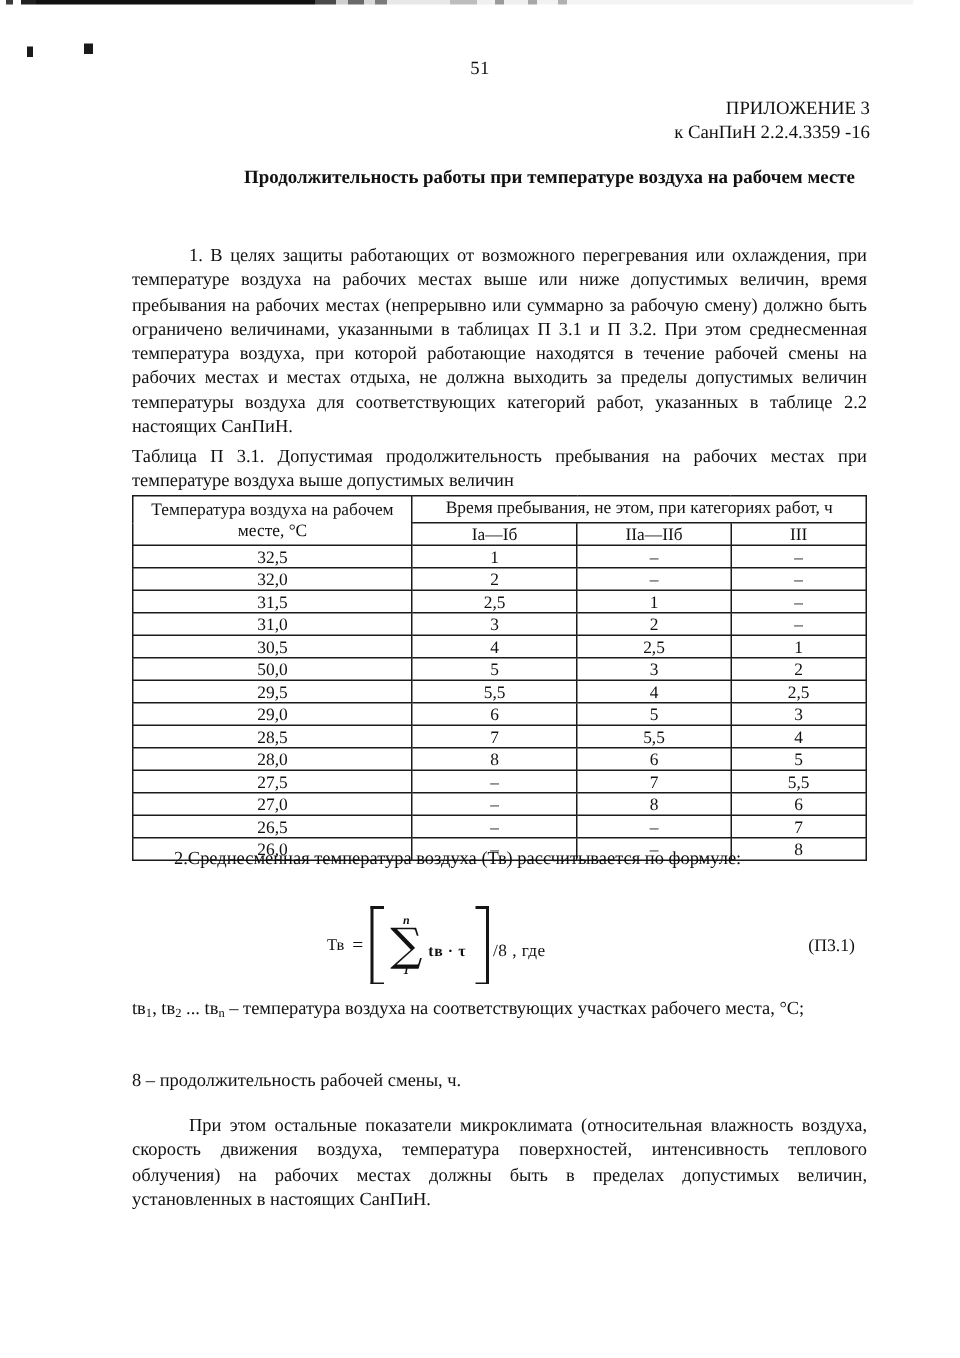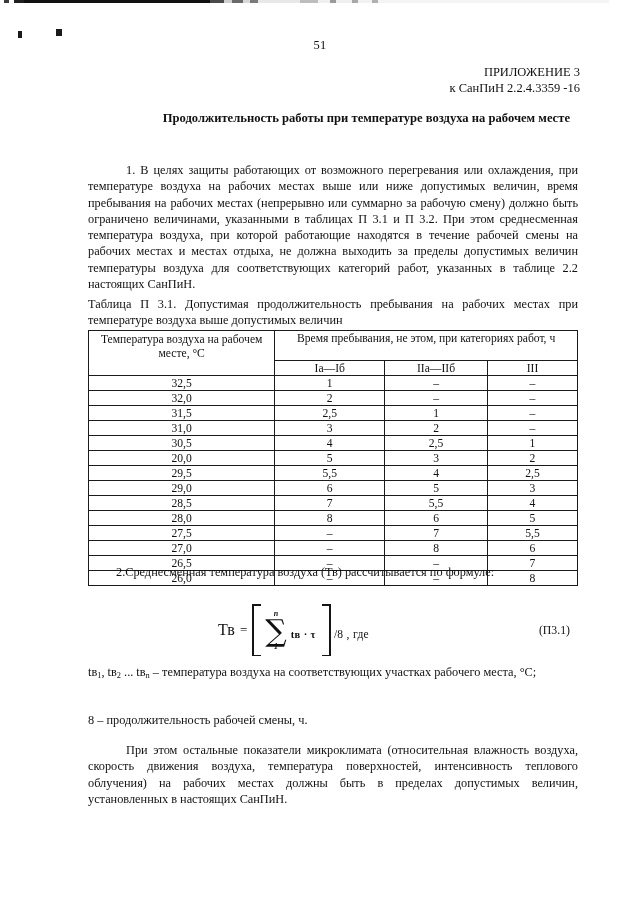--- a/index.html
+++ b/index.html
@@ -129,21 +129,21 @@
     border: 1px solid #1b1b1b;
     padding: 0;
     text-align: center;
     vertical-align: middle;
     font-weight: normal;
     height: 14px;
     line-height: 13px;
   }
   table.tbl th.hcol {
     line-height: 14px;
-    padding: 1px 4px 14px 4px;
+    padding: 1px 4px 2px 4px;
   }
   table.tbl td.c0 { width: 187px; }
   table.tbl td.c1 { width: 110px; }
   table.tbl td.c2 { width: 103px; }
   table.tbl td.c3 { width: 90px; }
 
   
   .formula-row {
     position: absolute;
     left: 88px;
@@ -152,21 +152,21 @@
     height: 62px;
   }
   .formula-core {
     position: absolute;
     left: 130px;
     top: 8px;
     display: flex;
     align-items: center;
     font-size: 13px;
   }
-  .f-lhs { font-size: 16px; letter-spacing: 0.2px; }
+  .f-lhs { font-size: 11px; letter-spacing: 0.2px; }
   .f-eq  { margin: 0 5px; }
   .bracket {
     display: inline-block;
     width: 9px;
     height: 52px;
     position: relative;
   }
   .bracket::before,
   .bracket::after,
   .bracket span.stem {
@@ -277,21 +277,21 @@
             <td class="c2">2</td>
             <td class="c3">–</td>
           </tr>
           <tr>
             <td class="c0">30,5</td>
             <td class="c1">4</td>
             <td class="c2">2,5</td>
             <td class="c3">1</td>
           </tr>
           <tr>
-            <td class="c0">20,0</td>
+            <td class="c0">50,0</td>
             <td class="c1">5</td>
             <td class="c2">3</td>
             <td class="c3">2</td>
           </tr>
           <tr>
             <td class="c0">29,5</td>
             <td class="c1">5,5</td>
             <td class="c2">4</td>
             <td class="c3">2,5</td>
           </tr>

